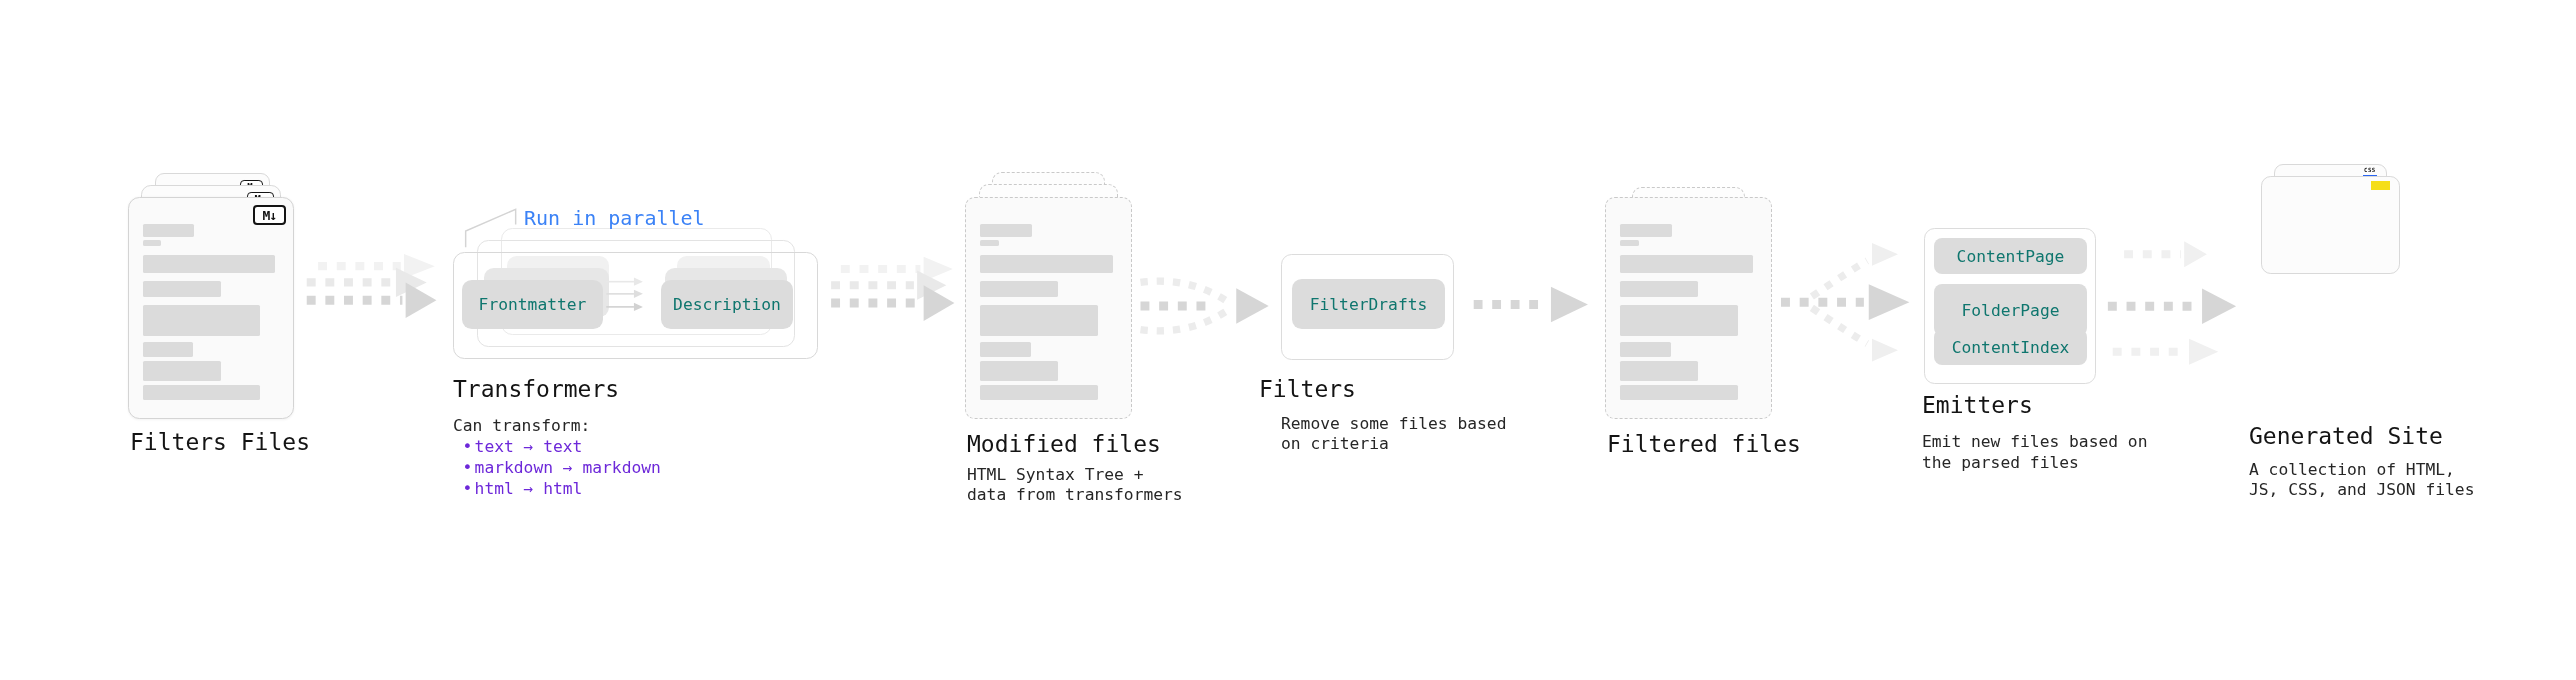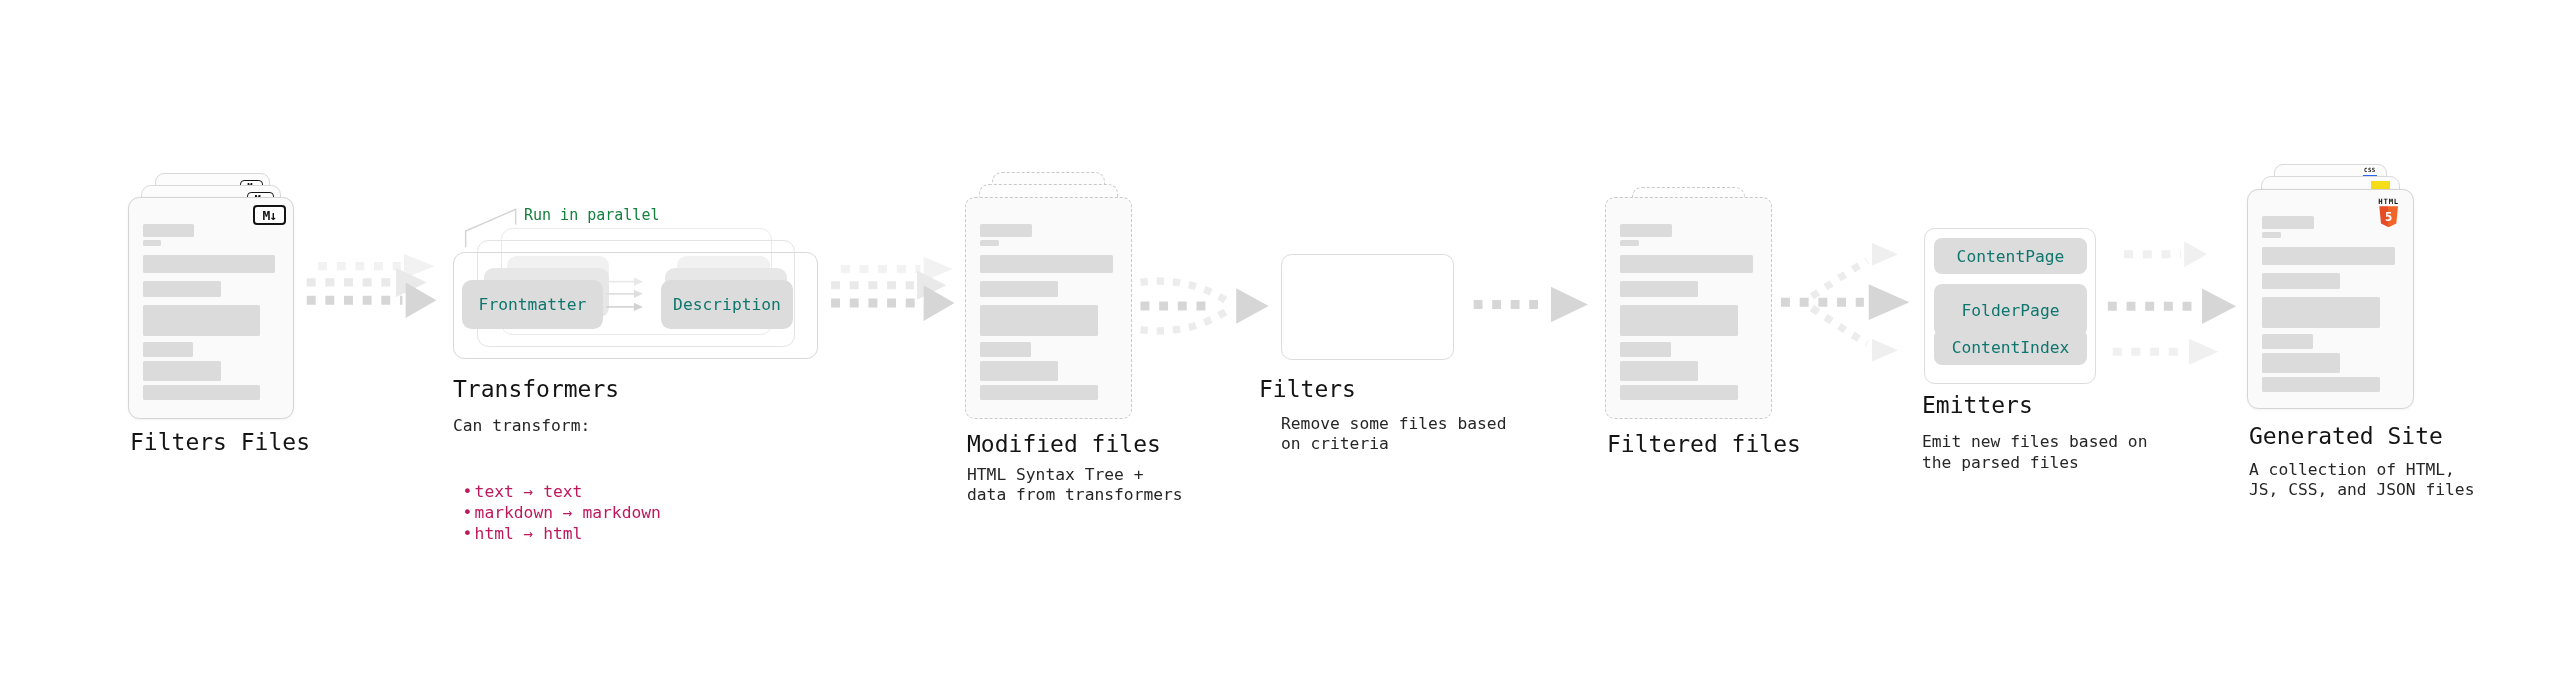--- a/index.html
+++ b/index.html
@@ -56,22 +56,22 @@
     position:absolute; border-radius:9.8px; background:#dcdcdc;
     display:flex; align-items:center; justify-content:center;
     font-size:16.3px; color:#0f766e;
   }
   .pill.g1 { background:#e7e7e7; }
   .pill.g2 { background:#f1f1f1; }
 
   
   .caption { position:absolute; font-size:23px; font-weight:500; color:#141414; white-space:nowrap; line-height:1.1; }
   .desc { position:absolute; font-size:16.3px; color:#262626; white-space:nowrap; line-height:20.3px; }
-  .annotation { position:absolute; font-size:15px; color:#15803d; white-space:nowrap; }
-  .bullet-row { position:absolute; font-size:16.3px; color:#be185d; white-space:nowrap;margin-top:45px; }
+  .annotation { position:absolute; font-size:20px; color:#3b82f6; white-space:nowrap; }
+  .bullet-row { position:absolute; font-size:16.3px; color:#6d28d9; white-space:nowrap; }
   .bullet-row .dot { display:inline-block; width:14.6px; text-align:center; }
   svg { position:absolute; overflow:visible; }
 </style>
 </head>
 <body>
 
 <div class="stage">
 
   <div class="card" style="left:155px;top:173px;width:115px;height:98px;border-radius:9px;">
     <span class="md-badge sm">M↓</span>
@@ -163,20 +163,21 @@
   <div class="desc" style="left:967px;top:485px;">data from transformers</div>
 
   <svg style="left:1134px;top:271px;" width="142" height="70" viewBox="0 0 175 86">
     <path d="M 8,14 Q 68,6 116,38" fill="none" stroke="#ececec" stroke-width="9" stroke-dasharray="9 11"></path>
     <path d="M 8,72 Q 68,80 116,48" fill="none" stroke="#ececec" stroke-width="9" stroke-dasharray="9 11"></path>
     <line x1="8" y1="43" x2="98" y2="43" stroke="#d6d6d6" stroke-width="11" stroke-dasharray="11 12"></line>
     <polygon points="126,21 126,65 166,43" fill="#d6d6d6"></polygon>
   </svg>
 
   <div class="panel" style="left:1281px;top:254px;width:173px;height:106px;"></div>
+  <div class="pill" style="left:1292px;top:279px;width:153px;height:50px;">FilterDrafts</div>
   <div class="caption" style="left:1259px;top:377px;">Filters</div>
   <div class="desc" style="left:1281px;top:414px;">Remove some files based</div>
   <div class="desc" style="left:1281px;top:434px;">on criteria</div>
 
   <svg style="left:1468px;top:286px;" width="124" height="37" viewBox="0 0 152 46">
     <line x1="6" y1="23" x2="98" y2="23" stroke="#d6d6d6" stroke-width="11" stroke-dasharray="11 12"></line>
     <polygon points="102,1 102,45 148,23" fill="#d6d6d6"></polygon>
   </svg>
 
   <div class="card dashed" style="left:1632px;top:187px;width:113px;height:49px;"></div>
@@ -222,34 +223,18 @@
 
   <div class="card" style="left:2274px;top:164px;width:113px;height:98px;border-radius:9px;">
     <div class="css-badge">
       <span class="word">CSS</span>
         <span class="bar"></span>
     </div>
   </div>
   <div class="card" style="left:2261px;top:176px;width:139px;height:98px;border-radius:9.8px;">
     <div class="js-badge"></div>
   </div>
-  <div class="card front" style="left:2247px;top:189px;width:167px;height:220px;">
-    <div class="html-badge">
-      <span class="word">HTML</span>
-      <span class="shield">5</span>
-    </div>
-    <div class="skeleton">
-        <div class="skel" style="top: 26px; width: 39%; height: 13px;"></div>
-        <div class="skel" style="top: 42px; width: 14%; height: 5.7px;"></div>
-        <div class="skel" style="top: 57px; width: 100%; height: 18px;"></div>
-        <div class="skel" style="top: 83px; width: 59%; height: 16.3px;"></div>
-        <div class="skel" style="top: 107px; width: 89%; height: 31px;"></div>
-        <div class="skel" style="top: 144px; width: 38%; height: 14.6px;"></div>
-        <div class="skel" style="top: 163px; width: 59%; height: 19.5px;"></div>
-        <div class="skel" style="top: 187px; width: 89%; height: 14.6px;"></div>
-      </div>
-  </div>
   <div class="caption" style="left:2249px;top:424px;">Generated Site</div>
   <div class="desc" style="left:2249px;top:460px;">A collection of HTML,</div>
   <div class="desc" style="left:2249px;top:480px;">JS, CSS, and JSON files</div>
 
 </div>
 
 
 </body></html>

